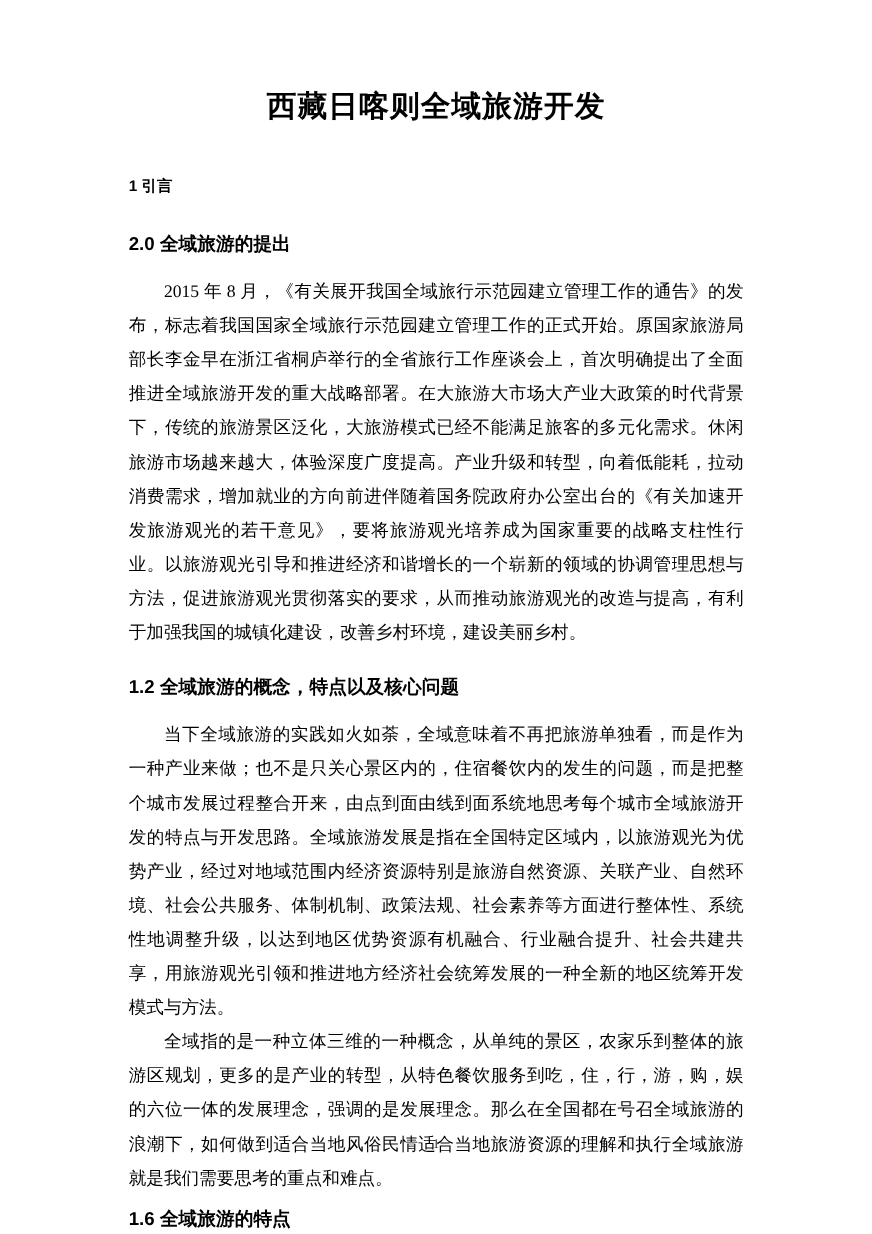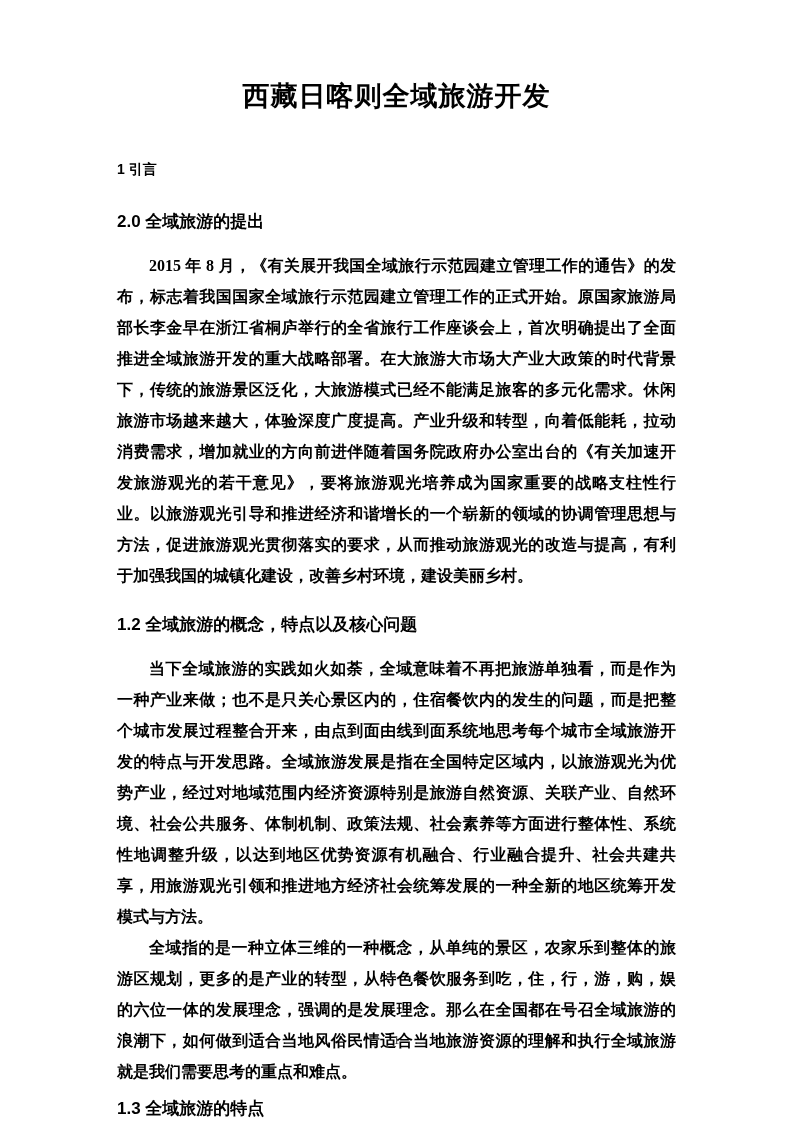--- a/index.html
+++ b/index.html
@@ -43,21 +43,20 @@
     font-weight: bold;
     font-family: "Liberation Sans", sans-serif;
   }
   .body-para {
     margin: 17px 0 0 0;
     font-size: 16px;
     line-height: 31px;
     text-align: justify;
     text-indent: 2em;
     font-family: "Liberation Serif", serif;
-    font-weight: bold;
   }
   .body-para.follow {
     margin-top: 0;
   }
   .heading-l2.sect-12 { margin-top: 22px; }
   .heading-l2.sect-13 { margin-top: 10px; }
   .page-number {
     position: absolute;
     left: 0;
     right: 0;
@@ -81,17 +80,17 @@
   <h3 class="heading-l2">2.0 全域旅游的提出</h3>
 
   <p class="body-para">2015 年 8 月，《有关展开我国全域旅行示范园建立管理工作的通告》的发布，标志着我国国家全域旅行示范园建立管理工作的正式开始。原国家旅游局部长李金早在浙江省桐庐举行的全省旅行工作座谈会上，首次明确提出了全面推进全域旅游开发的重大战略部署。在大旅游大市场大产业大政策的时代背景下，传统的旅游景区泛化，大旅游模式已经不能满足旅客的多元化需求。休闲旅游市场越来越大，体验深度广度提高。产业升级和转型，向着低能耗，拉动消费需求，增加就业的方向前进伴随着国务院政府办公室出台的《有关加速开发旅游观光的若干意见》，要将旅游观光培养成为国家重要的战略支柱性行业。以旅游观光引导和推进经济和谐增长的一个崭新的领域的协调管理思想与方法，促进旅游观光贯彻落实的要求，从而推动旅游观光的改造与提高，有利于加强我国的城镇化建设，改善乡村环境，建设美丽乡村。</p>
 
   <h3 class="heading-l2 sect-12">1.2 全域旅游的概念，特点以及核心问题</h3>
 
   <p class="body-para">当下全域旅游的实践如火如荼，全域意味着不再把旅游单独看，而是作为一种产业来做；也不是只关心景区内的，住宿餐饮内的发生的问题，而是把整个城市发展过程整合开来，由点到面由线到面系统地思考每个城市全域旅游开发的特点与开发思路。全域旅游发展是指在全国特定区域内，以旅游观光为优势产业，经过对地域范围内经济资源特别是旅游自然资源、关联产业、自然环境、社会公共服务、体制机制、政策法规、社会素养等方面进行整体性、系统性地调整升级，以达到地区优势资源有机融合、行业融合提升、社会共建共享，用旅游观光引领和推进地方经济社会统筹发展的一种全新的地区统筹开发模式与方法。</p>
 
   <p class="body-para follow">全域指的是一种立体三维的一种概念，从单纯的景区，农家乐到整体的旅游区规划，更多的是产业的转型，从特色餐饮服务到吃，住，行，游，购，娱的六位一体的发展理念，强调的是发展理念。那么在全国都在号召全域旅游的浪潮下，如何做到适合当地风俗民情适合当地旅游资源的理解和执行全域旅游就是我们需要思考的重点和难点。</p>
 
-  <h3 class="heading-l2 sect-13">1.3 全域旅游的特点</h3>
+  <h3 class="heading-l2 sect-13">1.6 全域旅游的特点</h3>
 
   <div class="page-number">1</div>
 
 </div>
 
 </body></html>

